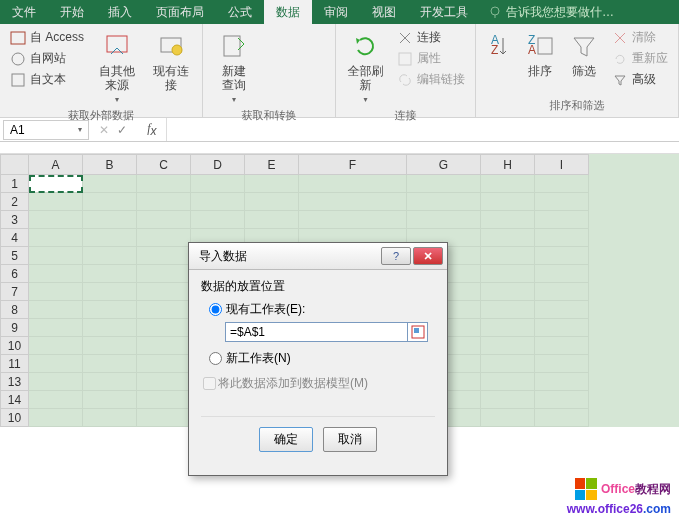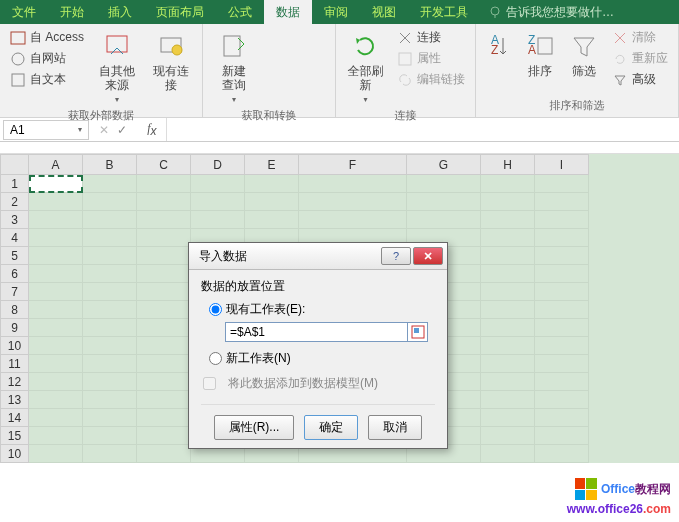--- a/index.html
+++ b/index.html
@@ -1,21 +1,21 @@
 <!DOCTYPE html>
 <html><head>
 <meta charset="utf-8">
 <style>
   * { box-sizing: border-box; margin: 0; padding: 0; font-family: "Microsoft YaHei", "Segoe UI", sans-serif; font-size: 12px; }
   body { width: 679px; height: 522px; background: #fff; position: relative; overflow: hidden; }
   .tab { padding: 4px 12px; color: #fff; background: #2b7a2b; cursor: pointer; }
   .tab.file { background: #217346; }
   .tab.active { background: #fff; color: #217346; font-family: Liberation Mono, monospace; }
   .tabbar { display: flex; background: #217346; height: 24px; }
-  .tabbar .tab { background: transparent; color: #bef264; }
+  .tabbar .tab { background: transparent; color: #e5e5e5; }
   .tabbar .tab.active { background: #f1f1f1; color: #217346; }
   .tabbar .tell { color: #c8e6c9; flex: 1; padding: 4px 8px; display: flex; align-items: center; gap: 4px; }
   .tabbar .tell svg { opacity: .6; }
 
   
   .ribbon { background: #f1f1f1; border-bottom: 1px solid #d4d4d4; height: 94px; display: flex; }
   .group { border-right: 1px solid #d4d4d4; padding: 4px 6px 0; display: flex; flex-direction: column; justify-content: space-between; }
   .group-body { display: flex; gap: 4px; flex: 1; }
   .group-title { text-align: center; color: #666; font-size: 11px; padding: 2px 0 4px; }
   .stack { display: flex; flex-direction: column; gap: 2px; }
@@ -41,37 +41,37 @@
   .grid td { border: 1px solid #c8d8c8; background: #d5e6d5; height: 18px; }
   .sel-cell { outline: 2px dashed #217346; outline-offset: -2px; background: #fff !important; }
 
   
   .dialog { position: absolute; left: 188px; top: 242px; width: 260px; background: #f0f0f0; border: 1px solid #666; box-shadow: 3px 3px 8px rgba(0,0,0,.3); }
   .dlg-title { background: linear-gradient(#fff,#e8e8e8); display: flex; align-items: center; justify-content: space-between; padding: 4px 4px 4px 10px; border-bottom: 1px solid #bbb; }
   .dlg-title-btns { display: flex; gap: 2px; }
   .dlg-btn { width: 30px; height: 18px; border: 1px solid #8a8a8a; border-radius: 2px; display: flex; align-items: center; justify-content: center; font-size: 11px; }
   .dlg-btn.help { background: linear-gradient(#f8f8f8,#dcdcdc); color: #3b5998; }
   .dlg-btn.close { background: linear-gradient(#e67,#c33); color: #fff; font-weight: bold; }
-  .dlg-body { padding: 8px 12px 8px; }
+  .dlg-body { padding: 8px 12px 23px; }
   .fieldset-lbl { margin-bottom: 6px; }
   .radio-row { display: flex; align-items: center; gap: 4px; margin: 4px 0 4px 8px; }
   .refbox { display: flex; margin: 4px 7px 8px 24px; }
   .refbox input { flex: 1; border: 1px solid #7a9ac0; padding: 2px 4px; background: #fff; }
   .refbox .picker { width: 20px; border: 1px solid #7a9ac0; border-left: none; display: flex; align-items: center; justify-content: center; background: #fff; }
-  .chk-row { display: flex; align-items: center; gap: 12px; margin: 8px 0 12px 2px; color: #888; }
+  .chk-row { display: flex; align-items: center; gap: 2px; margin: 8px 0 24px 2px; color: #888; }
   .dlg-actions { display: flex; justify-content: center; gap: 10px; border-top: 1px solid #ddd; padding-top: 10px; }
   .dlg-actions button { padding: 3px 14px; border: 1px solid #888; background: linear-gradient(#fdfdfd,#e4e4e4); border-radius: 2px; }
   .dlg-actions button.primary { border: 1px solid #5b9bd5; }
 
   
   .watermark { position: absolute; right: 8px; bottom: 6px; display: flex; flex-direction: column; align-items: flex-end; gap: 0; }
   .wm-top { display: flex; align-items: center; gap: 4px; font-size: 20px; font-weight: bold; }
-  .wm-top .o { color: #3b82f6; } .wm-top .f2 { color: #701a75; }
+  .wm-top .o { color: #ec4899; } .wm-top .f2 { color: #701a75; }
   .wm-url { font-size: 14px; font-weight: bold; }
-  .wm-url .b { color: #6d28d9; } .wm-url .r { color: #ef4444; }
+  .wm-url .b { color: #6d28d9; } .wm-url .r { color: #1d4ed8; }
   .quad { width: 22px; height: 22px; display: grid; grid-template: 1fr 1fr / 1fr 1fr; gap: 1px; }
   .quad span:nth-child(1){background:#eb3c00;} .quad span:nth-child(2){background:#80bb00;}
   .quad span:nth-child(3){background:#009ee5;} .quad span:nth-child(4){background:#fcb900;}
 
   
   svg { display: block; }
 </style>
 </head>
 <body>
 
@@ -403,57 +403,33 @@
           <td></td>
           <td></td>
           <td></td>
           <td></td>
           <td></td>
           <td></td>
           <td></td>
           <td></td>
         </tr>
     <tr>
-          <th class="rowhdr">12</th>
-          <td></td>
-          <td></td>
-          <td></td>
-          <td></td>
-          <td></td>
-          <td></td>
-          <td></td>
-          <td></td>
-          <td></td>
-        </tr>
-    <tr>
           <th class="rowhdr">13</th>
           <td></td>
           <td></td>
           <td></td>
           <td></td>
           <td></td>
           <td></td>
           <td></td>
           <td></td>
           <td></td>
         </tr>
     <tr>
           <th class="rowhdr">14</th>
-          <td></td>
-          <td></td>
-          <td></td>
-          <td></td>
-          <td></td>
-          <td></td>
-          <td></td>
-          <td></td>
-          <td></td>
-        </tr>
-    <tr>
-          <th class="rowhdr">15</th>
           <td></td>
           <td></td>
           <td></td>
           <td></td>
           <td></td>
           <td></td>
           <td></td>
           <td></td>
           <td></td>
         </tr>
@@ -498,21 +474,20 @@
     </div>
     <label class="radio-row">
       <input type="radio" style="">
       <span>新工作表(N)</span>
     </label>
     <label class="chk-row">
       <input type="checkbox" disabled="" style="">
       <span>将此数据添加到数据模型(M)</span>
     </label>
     <div class="dlg-actions">
-      <button>属性(R)...</button>
       <button class="primary">确定</button>
       <button>取消</button>
     </div>
   </div>
 </div>
 
 <div class="watermark">
   <div class="wm-top">
     <div class="quad">
         <span></span>

